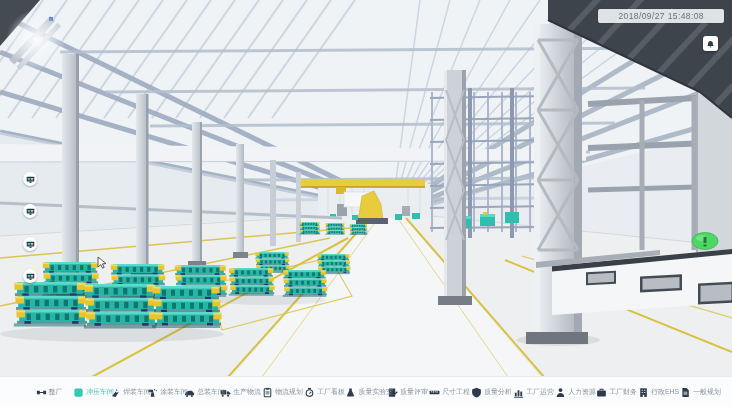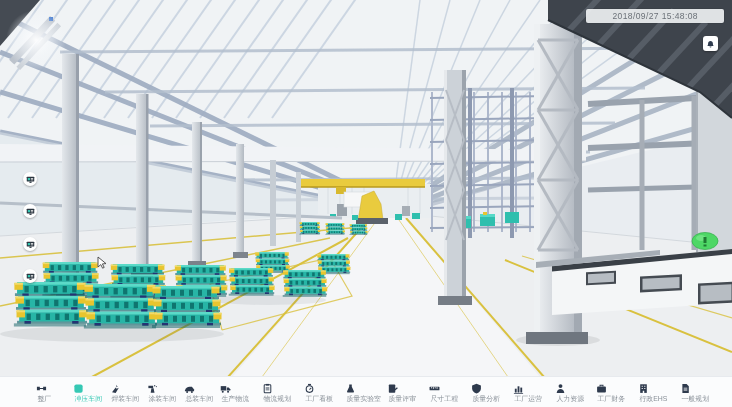--- a/index.html
+++ b/index.html
@@ -1,21 +1,21 @@
 <!DOCTYPE html>
 <html style="--accent: #35c8b4;"><head>
 <meta charset="utf-8">
 <style>
   html,body{margin:0;padding:0;background:#dfe2e6;}
   .stage{position:relative;width:732px;height:407px;overflow:hidden;background:#eef1f4;
          font-family:"Liberation Sans", sans-serif;}
   .scene{position:absolute;left:0;top:0;}
   
   .timestamp{position:absolute;top:9px;right:8px;background:rgba(246,248,249,.88);
-    color:#6b7178;font-size:8.5px;line-height:12px;padding:1px 26px;border-radius:2px;
+    color:#6b7178;font-size:8.5px;line-height:12px;padding:1px 20px;border-radius:2px;
     letter-spacing:.4px;box-shadow:0 0 0 1px rgba(0,0,0,.06);text-align:right;}
   
   .bell-btn{position:absolute;top:36px;right:14px;width:15px;height:15px;background:#fff;
     border-radius:3px;display:flex;align-items:center;justify-content:center;color:#2e3a4d;
     box-shadow:0 1px 2px rgba(0,0,0,.3);cursor:pointer;}
   .bell-btn svg{width:9px;height:9px;}
   
   .left-btns{position:absolute;left:23px;top:0;width:14px;height:100%;}
   .circle-btn{position:absolute;width:14px;height:14px;border-radius:50%;background:#fff;
     display:flex;align-items:center;justify-content:center;color:#2c3640;
@@ -24,21 +24,21 @@
   .circle-btn:nth-child(3){top:237px}.circle-btn:nth-child(4){top:269px}
   .circle-btn svg{width:9px;height:9px;}
   
   .cursor{position:absolute;left:97px;top:256px;pointer-events:none;}
   
   .toolbar{position:absolute;left:0;right:0;bottom:0;height:30px;background:#fbfcfd;
     border-top:1px solid #e7eaee;display:flex;align-items:center;}
   .tb-group{display:flex;justify-content:space-between;align-items:center;}
   .tb-group-1{margin-left:36px;width:184px;}
   .tb-group-2{flex:1;margin-right:16px;}
-  .tb-item{display:flex;flex-direction:column;gap:1px;width:36px;cursor:pointer;}
+  .tb-item{display:flex;flex-direction:row;align-items:center;gap:1px;width:36px;cursor:pointer;}
   .tb-item .ticon{height:12px;display:flex;align-items:flex-end;color:#2e3a4d;}
   .tb-item .ticon svg{width:11px;height:11px;}
   .tb-item .tlabel{font-size:7.5px;line-height:8px;color:#8a9199;white-space:nowrap;transform:scale(.92);}
   .tb-item.active .ticon{color:var(--accent,#35c8b4);}
   .tb-item.active .tlabel{color:var(--accent,#35c8b4);}
 </style>
 </head>
 <body>
 
 <div class="stage">

